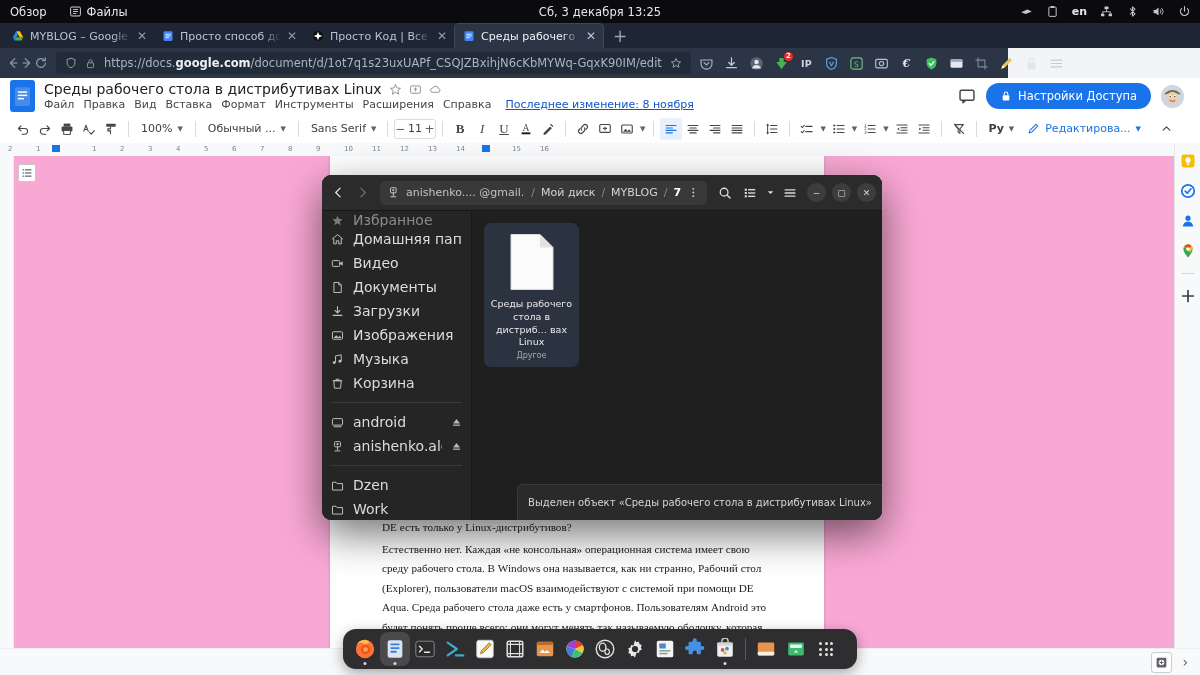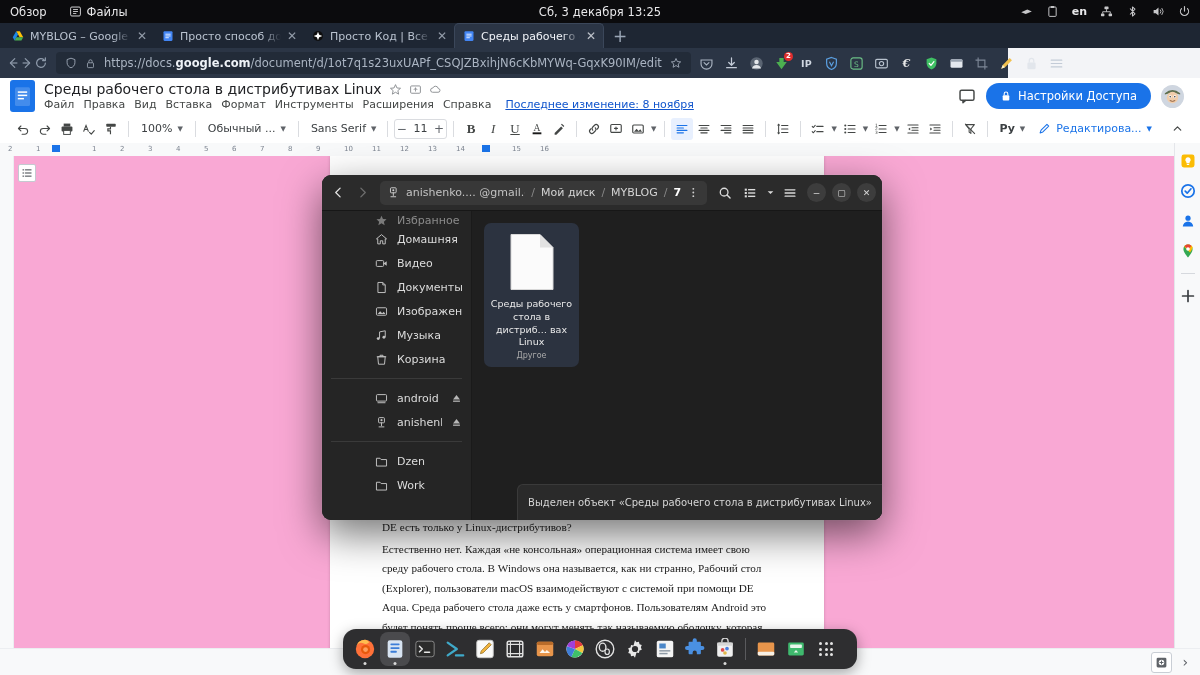--- a/index.html
+++ b/index.html
@@ -119,21 +119,21 @@
   #fontsize-box {
     display: flex; align-items: center; border: 1px solid #dadce0; border-radius: 3px;
     height: 20px; overflow: hidden;
   }
   #fontsize-box .fs-btn { width: 17px; text-align: center; color: #5f6368; font-size: 12px; }
   #fontsize-box .fs-val { width: 28px; text-align: center; font-size: 11px; color: #3c4043; }
   .tb-bold { font-weight: 700; font-family: "Liberation Serif", serif; font-size: 13px; }
   .tb-ital { font-style: italic; font-family: "Liberation Serif", serif; font-size: 13px; }
   .tb-und { text-decoration: underline; font-family: "Liberation Serif", serif; font-size: 13px; }
   .tbtn.sel { background: #e8f0fe; border-radius: 3px; }
-  #docs-toolbar-right { margin-left: auto; display: flex; align-items: center; gap: 7px; padding-right: 12px; }
+  #docs-toolbar-right { margin-left: auto; display: flex; align-items: center; gap: 7px; padding-right: 23px; }
   #editing-pill {
     display: flex; align-items: center; gap: 5px; color: #1a73e8; font-size: 11px;
     padding: 0 7px; height: 22px; border-radius: 11px;
   }
 
   
   #ruler {
     position: absolute; left: 0; top: 143px; width: 1174px; height: 13px;
     background: #f8f9fa; overflow: hidden;
   }
@@ -219,21 +219,21 @@
     display: flex; align-items: center; justify-content: center;
     color: #d8d8d8; font-size: 9px; margin-left: 3px;
   }
   #fm-body { display: flex; height: 309px; }
   #fm-sidebar {
     width: 150px; background: #252525; height: 100%; overflow: hidden;
     padding-top: 2px; border-right: 1px solid #1a1a1a;
   }
   .sb-item {
     height: 24px; display: flex; align-items: center; gap: 9px;
-    padding: 0 9px; font-size: 11px; color: #dcdcdc; position: relative; margin-left: 44px;
+    padding: 0 9px; font-size: 14px; color: #dcdcdc; position: relative;
   }
   .sb-item .sb-ico { width: 13px; height: 13px; flex: none; display: block; opacity: .85; }
   .sb-item .sb-label { flex: 1 1 auto; white-space: nowrap; overflow: hidden; }
   .sb-item .sb-eject { width: 11px; height: 11px; flex: none; opacity: .8; }
   .sb-item.clipped { opacity: .55; }
   .sb-sep { height: 1px; background: #3a3a3a; margin: 7px 9px; }
   #fm-content { flex: 1 1 auto; background: #1f1f1f; position: relative; padding: 12px 0 0 12px; }
   .file-tile {
     width: 95px; display: flex; flex-direction: column; align-items: center;
     background: #2c3340; border-radius: 7px; padding: 10px 4px 7px;
@@ -940,20 +940,27 @@
       </div>
       <div class="sb-item">
         <svg class="sb-ico" viewBox="0 0 16 16">
             <path d="M3.6 1.8h6l3 3v9.4h-9z" fill="none" stroke="#dcdcdc" stroke-width="1.2" stroke-linejoin="round"></path>
             <path d="M9.6 1.8v3h3" fill="none" stroke="#dcdcdc" stroke-width="1.2"></path>
           </svg>
         <span class="sb-label">Документы</span>
       </div>
       <div class="sb-item">
         <svg class="sb-ico" viewBox="0 0 16 16">
+            <path d="M8 2v7.6M5 6.7 8 9.8l3-3.1" fill="none" stroke="#dcdcdc" stroke-width="1.3" stroke-linecap="round" stroke-linejoin="round"></path>
+            <path d="M2.6 12.8h10.8" stroke="#dcdcdc" stroke-width="1.3" stroke-linecap="round"></path>
+          </svg>
+        <span class="sb-label">Загрузки</span>
+      </div>
+      <div class="sb-item">
+        <svg class="sb-ico" viewBox="0 0 16 16">
             <rect x="1.8" y="3.4" width="12.4" height="9.2" rx="1.2" fill="none" stroke="#dcdcdc" stroke-width="1.2"></rect>
             <path d="M3.2 11.2 6.4 7.6 8.8 10.2 10.8 8.2 12.8 11.2z" fill="#dcdcdc"></path>
           </svg>
         <span class="sb-label">Изображения</span>
       </div>
       <div class="sb-item">
         <svg class="sb-ico" viewBox="0 0 16 16">
             <path d="M5.6 11.4V3.6l7-1.4v7.6" fill="none" stroke="#dcdcdc" stroke-width="1.2"></path>
             <circle cx="4" cy="11.8" r="1.8" fill="#dcdcdc"></circle>
             <circle cx="11" cy="10.2" r="1.8" fill="#dcdcdc"></circle>

